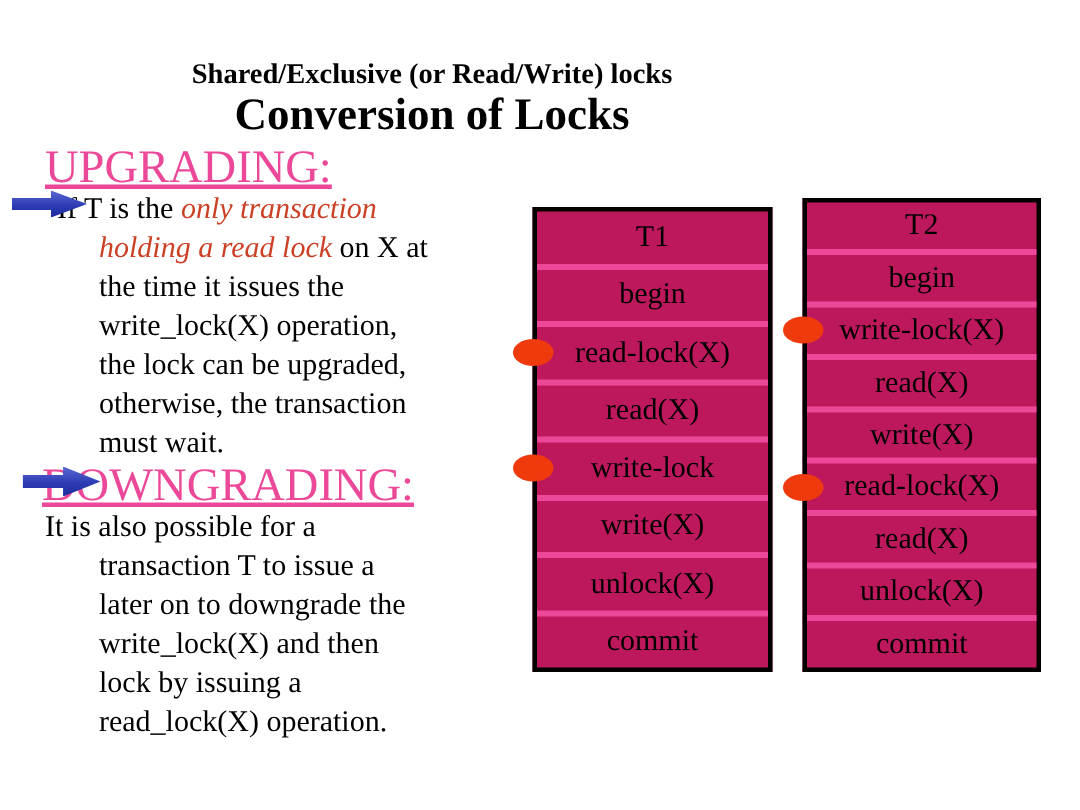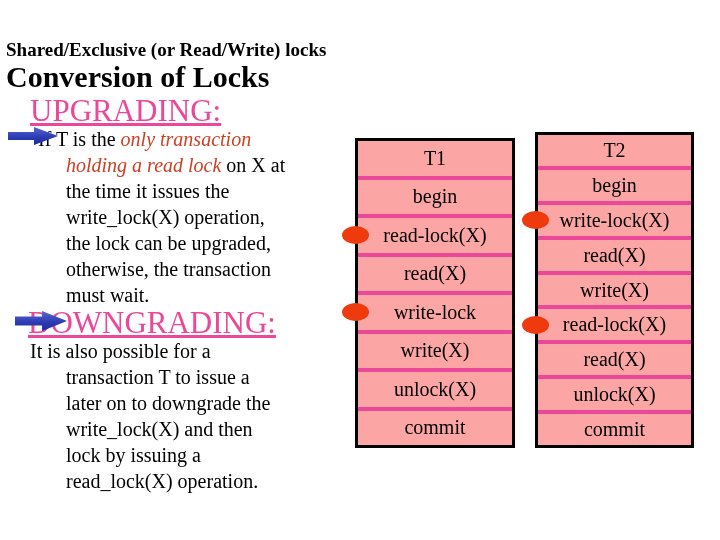--- a/index.html
+++ b/index.html
@@ -5,21 +5,21 @@
   html,body{margin:0;padding:0;background:#fff;}
   .slide{
     position:relative;
     width:720px;height:540px;
     background:#ffffff;
     overflow:hidden;
     font-family:"Liberation Serif", serif;
     color:#000;
   }
   
-  .titles{position:absolute;left:6px;top:38px;width:540px;text-align:left;}
+  .titles{position:absolute;left:18px;top:38px;width:540px;text-align:center;}
   .subtitle{font-size:19px;font-weight:bold;line-height:24px;}
   .title{font-size:30px;font-weight:bold;line-height:30px;margin-top:0;}
   
   .textcol{position:absolute;left:0;top:96px;width:352px;}
   .h{font-size:31px;line-height:30px;color:#ec4899;white-space:pre;text-decoration:underline;}
   .h.up{margin-left:30px;}
   .h.down{margin-left:28px;}
   .line{font-size:20px;line-height:26px;margin-left:66px;white-space:pre;}
   .line.first{margin-left:38px;}
   .line.first2{margin-left:30px;}
@@ -28,21 +28,21 @@
   .arrow{
     position:absolute;z-index:6;
     background:linear-gradient(180deg,#5a68d2 0%,#2d3cb4 55%,#1e2b9e 100%);
     clip-path:polygon(0 28%,52% 28%,52% 0,100% 50%,52% 100%,52% 72%,0 72%);
   }
   .arrow1{left:8px;top:127px;width:50px;height:18px;}
   .arrow2{left:15px;top:311px;width:52px;height:20px;}
   
   .tbl{
     position:absolute;box-sizing:border-box;
-    border:3px solid #000;background:#fca5a5;
+    border:3px solid #000;background:#be185d;
     display:flex;flex-direction:column;
     font-size:20px;text-align:center;
   }
   .t1{left:355px;top:138px;width:160px;height:310px;}
   .t2{left:535px;top:132px;width:159px;height:316px;}
   .tbl .row{flex:1;display:flex;align-items:center;justify-content:center;position:relative;}
   .tbl .row + .row{border-top:4px solid #ec4899;}
   .marker{
     position:absolute;left:-16px;top:50%;transform:translateY(-50%);
     width:27px;height:18px;border-radius:50%;

